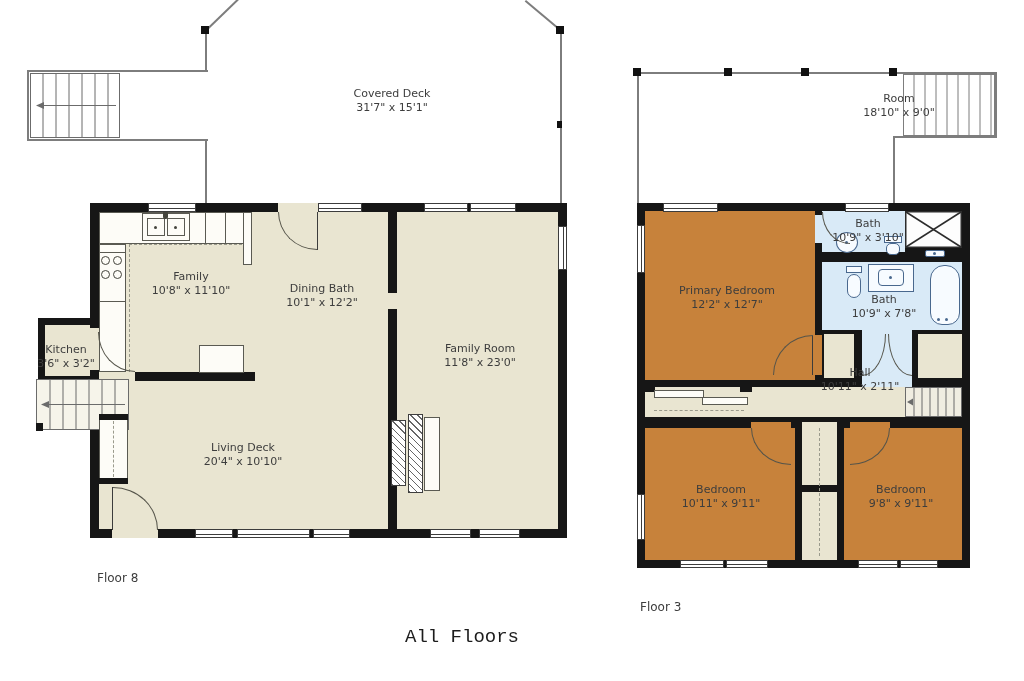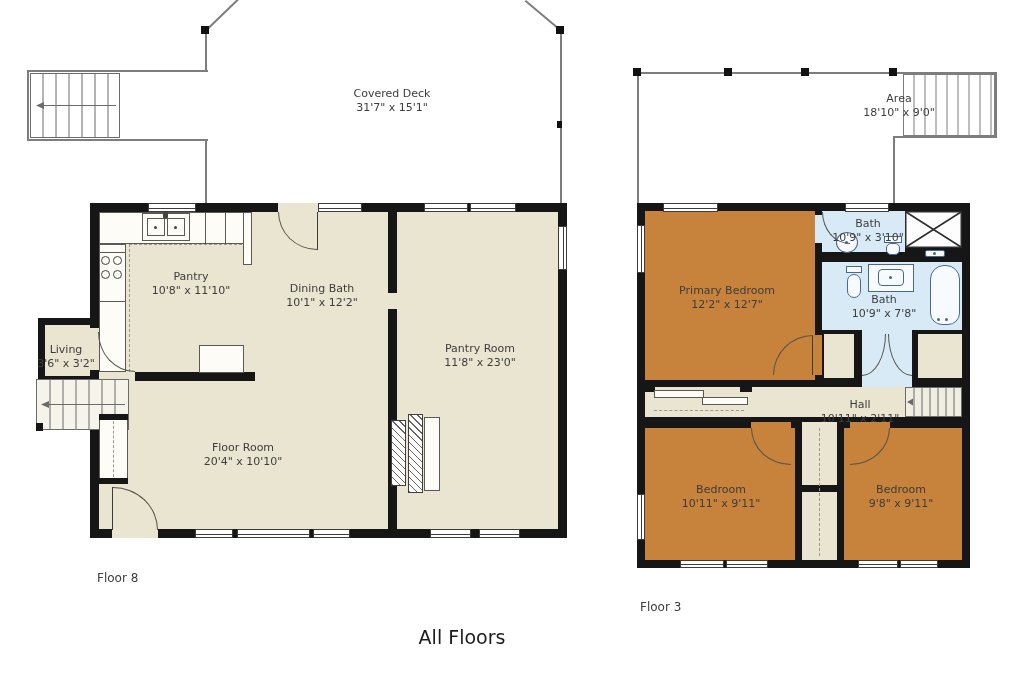--- a/index.html
+++ b/index.html
@@ -34,21 +34,21 @@
   .burner{position:absolute;width:9px;height:9px;border:1.5px solid #44443c;border-radius:50%;background:#fdfcf7;box-sizing:border-box;}
   .dot{position:absolute;width:3px;height:3px;background:#44443c;border-radius:50%;}
   .hatch{position:absolute;background:#fff repeating-linear-gradient(45deg,rgba(20,20,20,.65) 0 1px,transparent 1px 5px);border:1px solid #3e3e3e;box-sizing:border-box;}
   
   .fx{position:absolute;background:#f7fbff;border:1px solid #49688e;box-sizing:border-box;}
   
   .rl{position:absolute;transform:translateX(-50%);text-align:center;color:#3d3d3d;
       font-size:11px;line-height:13.5px;white-space:nowrap;}
   .rl span{display:block;}
   .floor-tag{position:absolute;font-size:12px;color:#3d3d3d;white-space:nowrap;}
-  .main-title{position:absolute;transform:translateX(-50%);font-size:19px;color:#1c1c1c;white-space:nowrap;}
+  .main-title{position:absolute;transform:translateX(-50%);font-size:19px;color:#1c1c1c;white-space:nowrap;font-family:Liberation Mono, monospace;}
   svg{position:absolute;display:block;}
 </style>
 </head>
 <body>
 
 <div class="plan">
 
   <div>
     <div class="dline" style="left:27px;top:70px;width:181px;height:2px;"></div>
     <div class="dline" style="left:27px;top:139px;width:181px;height:2px;"></div>
@@ -148,37 +148,37 @@
 
   <div class="fill beige" style="left: 278px; top: 203px; width: 40px; height: 9px; background: rgb(233, 229, 209);"></div>
   <div class="leaf" style="left:317px;top:212px;width:1px;height:38px;"></div>
   <div class="arc arc-bl" style="left:278px;top:212px;width:39px;height:38px;"></div>
   <div class="arc arc-bl" style="left:98px;top:332px;width:37px;height:40px;"></div>
   <div class="fill beige" style="left: 112px; top: 529px; width: 46px; height: 9px; background: rgb(233, 229, 209);"></div>
   <div class="leaf" style="left:112px;top:487px;width:1px;height:43px;"></div>
   <div class="arc arc-tr" style="left:113px;top:487px;width:45px;height:43px;"></div>
 
   <div class="rl" style="left:191px;top:270px;">
-    <span>Pantry</span>
+    <span>Family</span>
     <span>10'8" x 11'10"</span>
   </div>
   <div class="rl" style="left:322px;top:282px;">
     <span>Dining Bath</span>
     <span>10'1" x 12'2"</span>
   </div>
   <div class="rl" style="left:480px;top:342px;">
-    <span>Pantry Room</span>
+    <span>Family Room</span>
     <span>11'8" x 23'0"</span>
   </div>
   <div class="rl" style="left:66px;top:343px;">
-    <span>Living</span>
+    <span>Kitchen</span>
     <span>3'6" x 3'2"</span>
   </div>
   <div class="rl" style="left:243px;top:441px;">
-    <span>Floor Room</span>
+    <span>Living Deck</span>
     <span>20'4" x 10'10"</span>
   </div>
   <div class="floor-tag" style="left:97px;top:571px;">Floor 8</div>
 
   <div>
     <div class="dline" style="left:637px;top:72px;width:360px;height:2px;"></div>
     <div class="dline" style="left:637px;top:72px;width:2px;height:131px;"></div>
     <div class="dline" style="left:995px;top:72px;width:2px;height:66px;"></div>
     <div class="dline" style="left:893px;top:136px;width:104px;height:2px;"></div>
     <div class="dline" style="left:893px;top:136px;width:2px;height:67px;"></div>
@@ -194,21 +194,21 @@
         <line x1="22" y1="1" x2="22" y2="61"></line>
         <line x1="33" y1="1" x2="33" y2="61"></line>
         <line x1="44" y1="1" x2="44" y2="61"></line>
         <line x1="55" y1="1" x2="55" y2="61"></line>
         <line x1="66" y1="1" x2="66" y2="61"></line>
         <line x1="77" y1="1" x2="77" y2="61"></line>
         <line x1="88" y1="1" x2="88" y2="61"></line>
       </g>
   </svg>
   <div class="rl" style="left:899px;top:92px;">
-    <span>Area</span>
+    <span>Room</span>
     <span>18'10" x 9'0"</span>
   </div>
 
   <div class="wall" style="left:637px;top:203px;width:333px;height:365px;"></div>
 
   <div class="fill orange" style="left: 645px; top: 211px; width: 170px; height: 169px; background: rgb(199, 130, 59);"></div>
   <div class="fill blue" style="left: 822px; top: 211px; width: 83px; height: 41px; background: rgb(217, 234, 247);"></div>
   <div class="fill blue" style="left: 822px; top: 262px; width: 140px; height: 68px; background: rgb(217, 234, 247);"></div>
   <div class="fill blue" style="left: 862px; top: 330px; width: 50px; height: 57px; background: rgb(217, 234, 247);"></div>
   <div class="fill beige" style="left: 824px; top: 334px; width: 30px; height: 44px; background: rgb(233, 229, 209);"></div>
@@ -288,21 +288,21 @@
     <span>12'2" x 12'7"</span>
   </div>
   <div class="rl" style="left:868px;top:217px;">
     <span>Bath</span>
     <span>10'9" x 3'10"</span>
   </div>
   <div class="rl" style="left:884px;top:293px;">
     <span>Bath</span>
     <span>10'9" x 7'8"</span>
   </div>
-  <div class="rl" style="left:860px;top:398px;">
+  <div class="rl" style="left:860px;top:366px;">
     <span>Hall</span>
     <span>10'11" x 2'11"</span>
   </div>
   <div class="rl" style="left:721px;top:483px;">
     <span>Bedroom</span>
     <span>10'11" x 9'11"</span>
   </div>
   <div class="rl" style="left:901px;top:483px;">
     <span>Bedroom</span>
     <span>9'8" x 9'11"</span>

